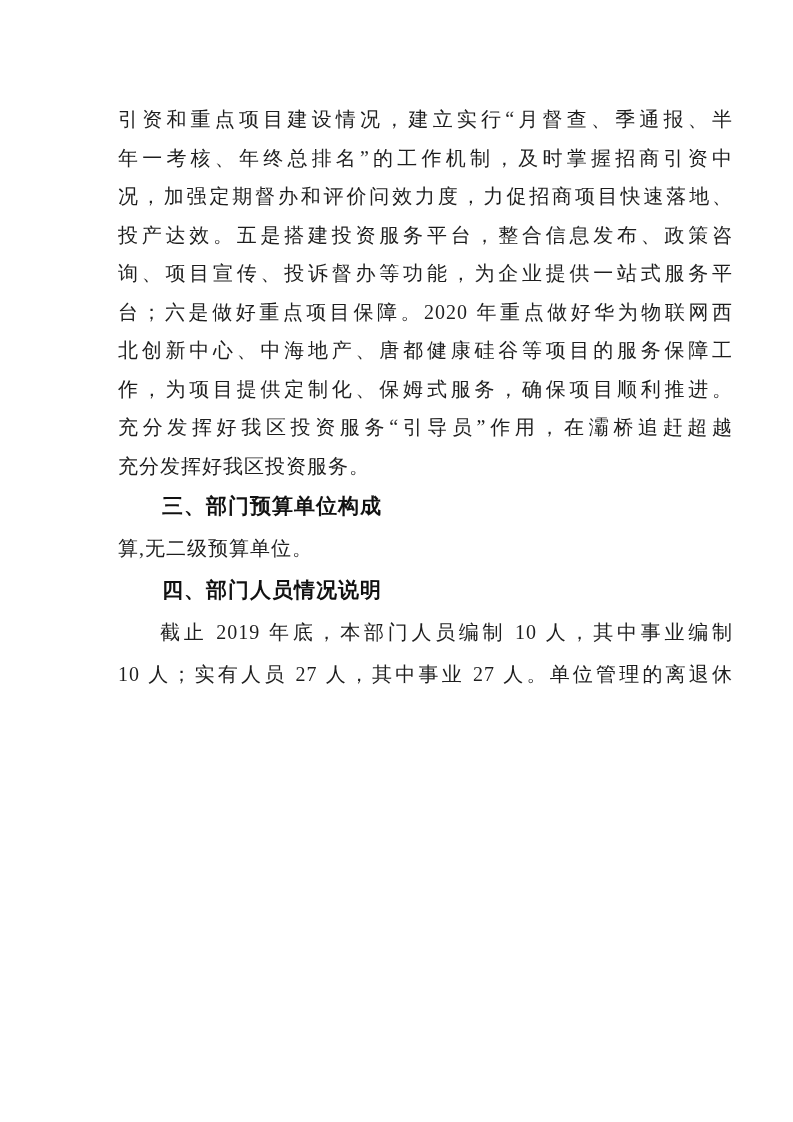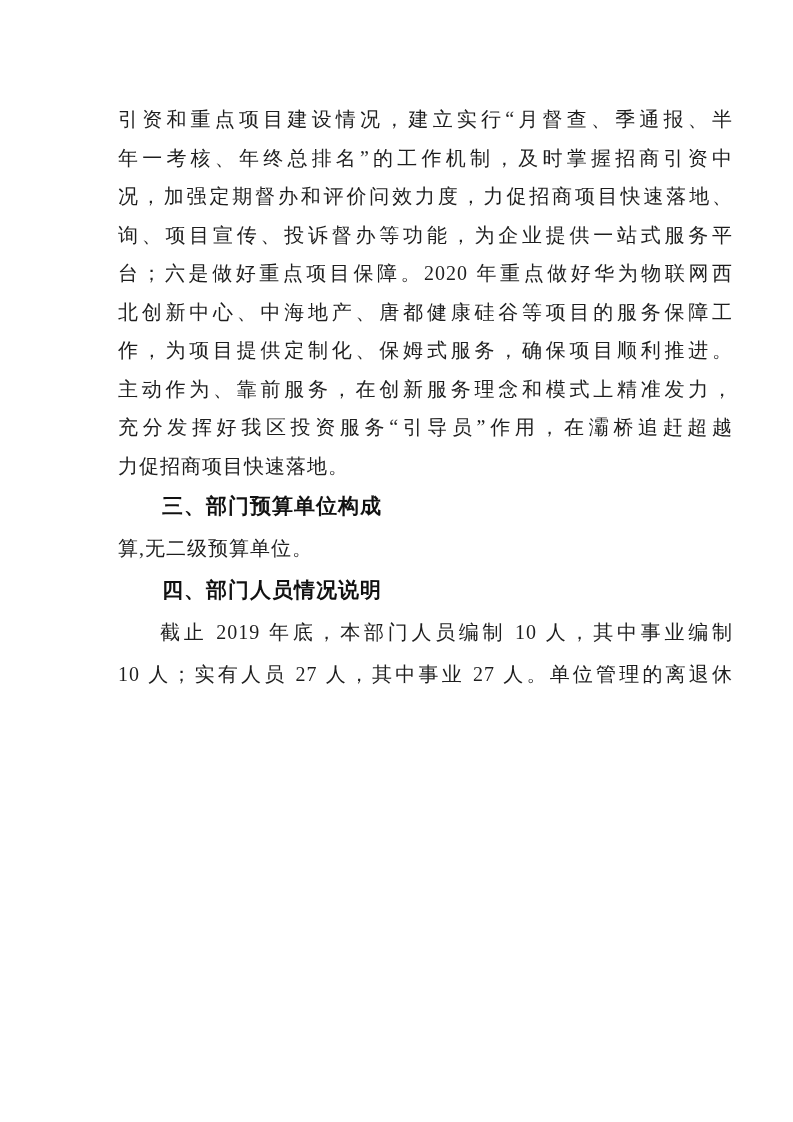--- a/index.html
+++ b/index.html
@@ -54,27 +54,27 @@
 </head>
 <body>
 
 <div class="page">
   <div class="content">
 
     <div class="para">
       <div class="line just">引资和重点项目建设情况，建立实行“月督查、季通报、半</div>
       <div class="line just">年一考核、年终总排名”的工作机制，及时掌握招商引资中</div>
       <div class="line just">况，加强定期督办和评价问效力度，力促招商项目快速落地、</div>
+      <div class="line just">投产达效。五是搭建投资服务平台，整合信息发布、政策咨</div>
       <div class="line just">询、项目宣传、投诉督办等功能，为企业提供一站式服务平</div>
       <div class="line just">台；六是做好重点项目保障。2020 年重点做好华为物联网西</div>
       <div class="line just">北创新中心、中海地产、唐都健康硅谷等项目的服务保障工</div>
       <div class="line just">作，为项目提供定制化、保姆式服务，确保项目顺利推进。</div>
-      <div class="line just">主动作为、靠前服务，在创新服务理念和模式上精准发力，</div>
       <div class="line just">充分发挥好我区投资服务“引导员”作用，在灞桥追赶超越</div>
-      <div class="line">力促招商项目快速落地。</div>
+      <div class="line">充分发挥好我区投资服务。</div>
     </div>
 
     <h2 class="heading">三、部门预算单位构成</h2>
 
     <div class="para sec">
       <div class="line">算,无二级预算单位。</div>
     </div>
 
     <h2 class="heading">四、部门人员情况说明</h2>
 

